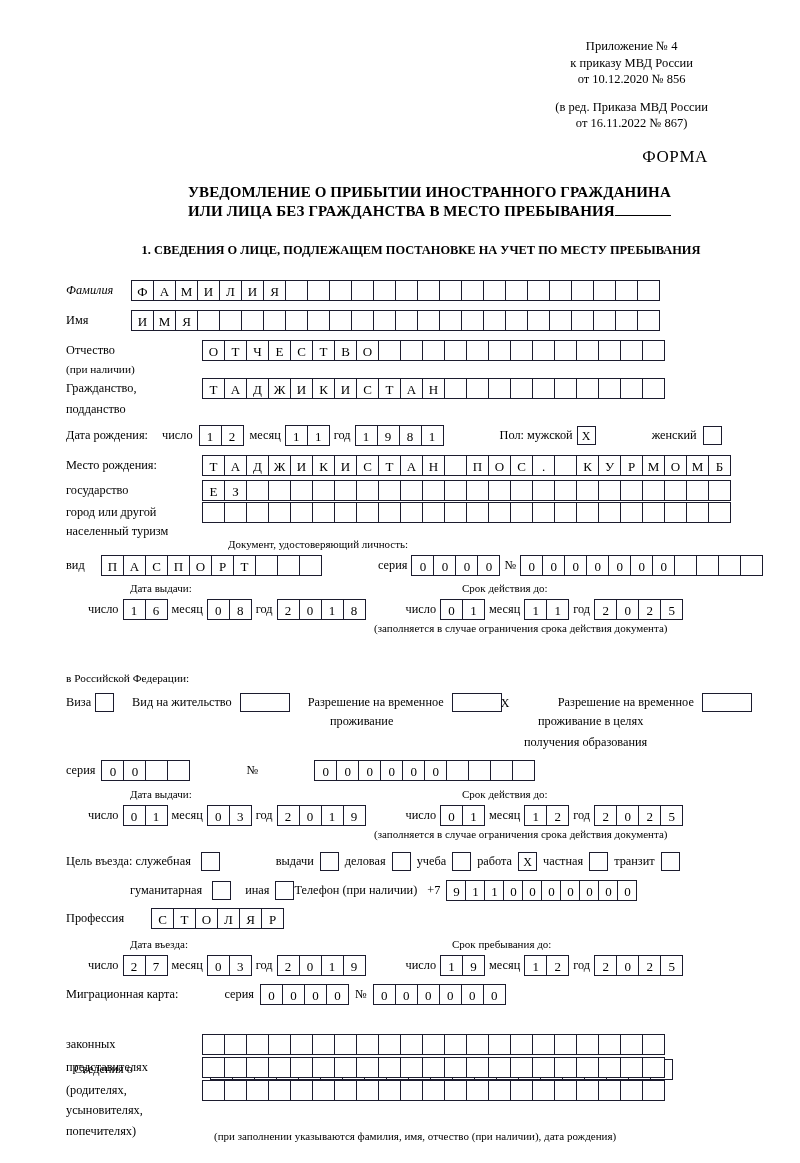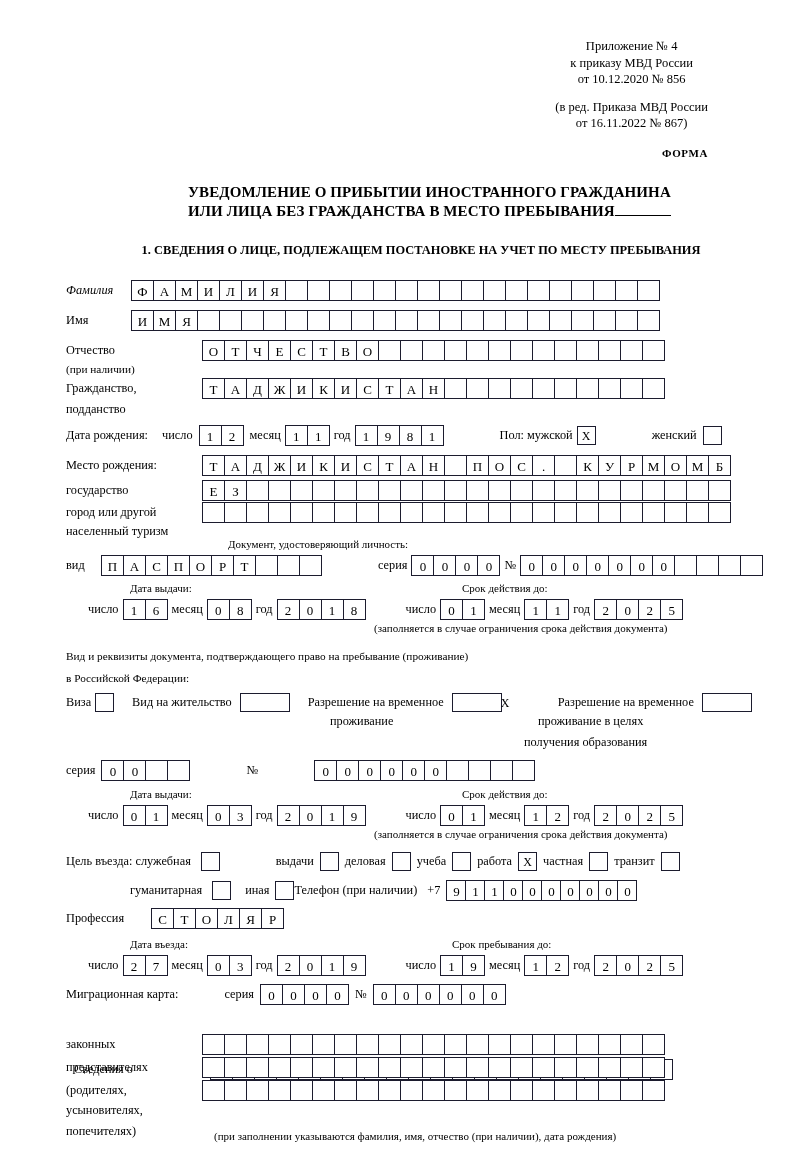--- a/index.html
+++ b/index.html
@@ -21,22 +21,22 @@
     position:absolute;
     top:38px; right:92px;
     font-size:12.5px;
     line-height:16.5px;
     text-align:center;
   }
   .hdr .grp2{margin-top:11px;}
   .forma{
     position:absolute;
     top:147px; right:92px;
-    font-weight:bold;
-    font-size:11px;
+    font-weight:normal;
+    font-size:17px;
     letter-spacing:.6px;
     text-align:right;
   }
   .title{
     position:absolute;
     top:183px; left:140px; width:560px;
     font-weight:bold;
     font-size:15px;
     line-height:19px;
     letter-spacing:.1px;
@@ -423,23 +423,20 @@
         <span class="c">2</span>
         <span class="c">0</span>
         <span class="c">2</span>
         <span class="c">5</span>
       </span>
   </div>
   <div class="row" style="top:622px;left:374px;">
     <span class="note">(заполняется в случае ограничения срока действия документа)</span>
   </div>
 
-  <div class="row" style="top:650px;left:66px;">
-    <span class="lbl small">Вид и реквизиты документа, подтверждающего право на пребывание (проживание)</span>
-  </div>
   <div class="row" style="top:672px;left:66px;">
     <span class="lbl small">в Российской Федерации:</span>
   </div>
 
   <div class="row" style="top:693px;left:66px;">
     <span class="lbl">Виза</span>
     <span class="cbox ml4"></span>
     <span class="lbl" style="margin-left:18px;">Вид на жительство</span>
     <span class="cbox ml8"></span>
     <span class="lbl" style="margin-left:18px;">Разрешение на временное</span>

